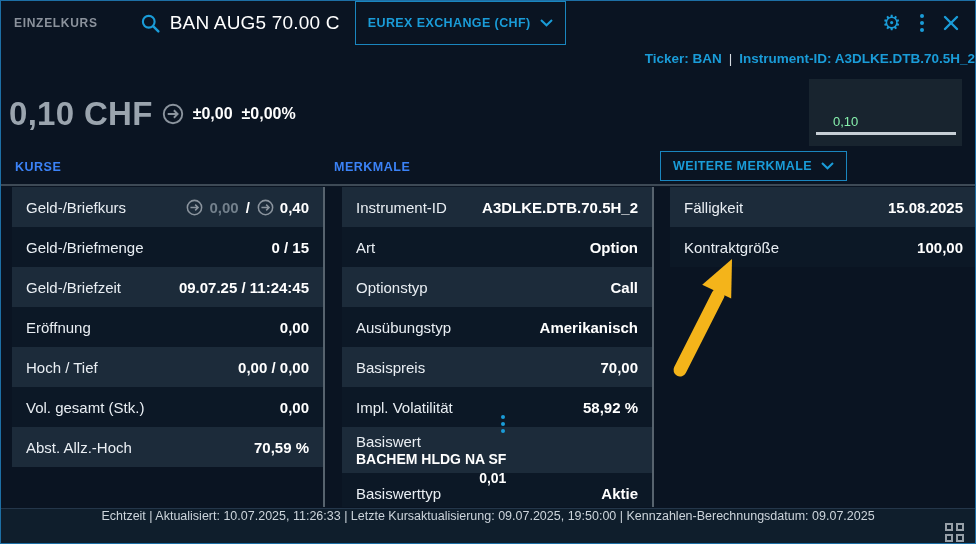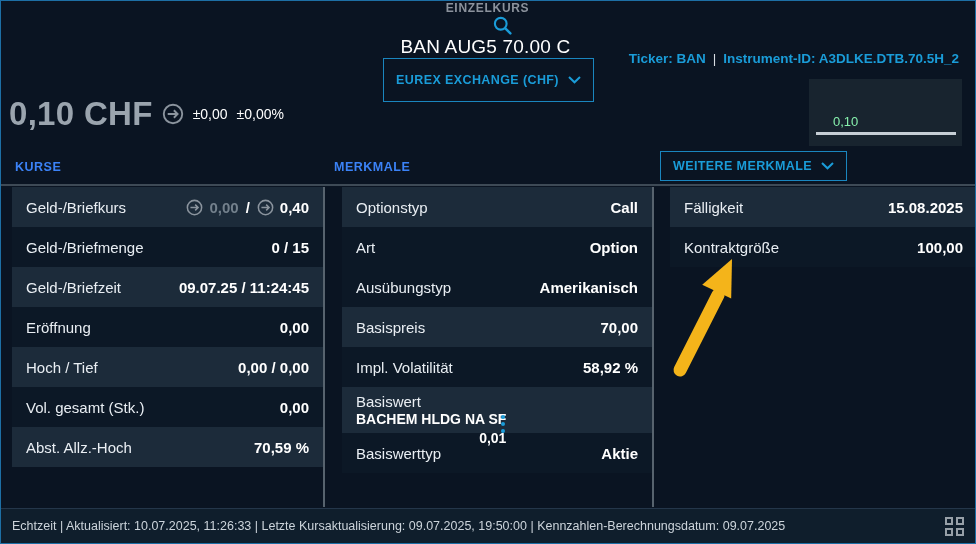--- a/index.html
+++ b/index.html
@@ -3,41 +3,41 @@
 <meta charset="utf-8">
 <style>
   * { margin:0; padding:0; box-sizing:border-box; }
   html,body { background:#05090f; }
   .window {
     position:relative; width:976px; height:544px;
     background:#0a1422; border:1px solid #1d6fa5; overflow:hidden;
     font-family:"Liberation Sans", sans-serif; color:#eef2f6;
   }
   
-  .titlebar { position:absolute; top:0; left:0; right:14px; height:44px; display:flex; align-items:center;flex-direction:column; }
+  .titlebar { position:absolute; top:0; left:0; right:4px; height:44px; display:flex; align-items:center; }
   .app-label { margin-left:13px; color:#8b929c; font-weight:bold; font-size:12px; letter-spacing:.7px; }
   .search-ic { margin-left:42px; color:#1a9cd8; display:flex; }
   .instrument-title { margin-left:9px; font-size:19px; color:#ffffff; letter-spacing:.2px; white-space:nowrap; }
   .pill-btn {
     display:flex; align-items:center; gap:9px; border:1px solid #1a86bf; background:transparent;
     color:#1a9cd8; font-weight:bold; font-size:12.5px; letter-spacing:.4px;
     padding:14px 12px; cursor:pointer; font-family:inherit; white-space:nowrap;
   }
   .exchange-btn { margin-left:15px; }
   .tb-icons { margin-left:auto; margin-right:12px; display:flex; align-items:center; gap:17px; color:#1a9cd8; }
   .gear { font-family:"DejaVu Sans", sans-serif; font-size:21px; line-height:1; cursor:pointer; }
   .kebab { display:flex; flex-direction:column; gap:3px; cursor:pointer; padding:2px; }
   .kebab i { width:4px; height:4px; border-radius:50%; background:#1a9cd8; }
   .close-x { display:flex; cursor:pointer; }
   
-  .meta-line { position:absolute; top:50px; right:16px; font-size:13.5px; font-weight:bold; color:#1a9cd8; display:flex; align-items:center; gap:7px; white-space:nowrap; }
+  .meta-line { position:absolute; top:50px; right:0; font-size:13.5px; font-weight:bold; color:#1a9cd8; display:flex; align-items:center; gap:7px; white-space:nowrap; }
   .meta-sep { color:#d7dde2; font-weight:normal; }
   .price-row { position:absolute; left:8px; top:94px; display:flex; align-items:center; gap:9px; }
   .price-main { font-size:33px; font-weight:bold; color:#9aa4ae; letter-spacing:.3px; }
-  .chg { font-size:14px; font-weight:normal; color:#ffffff; }
+  .chg { font-size:16px; font-weight:bold; color:#ffffff; }
   .circ-ic { color:#8b949e; display:flex; }
   
   .mini-chart { position:absolute; left:808px; top:78px; width:153px; height:67px; background:#18242f; }
   .mc-label { position:absolute; left:24px; bottom:17px; color:#86efac; font-size:13px; }
   .mc-line { position:absolute; left:7px; right:6px; bottom:11px; height:3px; background:#c6ced5; }
   
   .col-head { position:absolute; top:159px; color:#3b82f6; font-weight:bold; font-size:12.5px; letter-spacing:.5px; }
   .head-kurse { left:14px; } .head-merkmale { left:333px; }
   .weitere-btn { position:absolute; left:659px; top:150px; height:29px; }
   .head-rule { position:absolute; top:183px; left:0; right:0; height:2px; background:#3e4a56; }
@@ -56,21 +56,21 @@
   .dim-val { color:#73808c; }
   .slash { color:#ffffff; padding:0 1px; }
   .row-ic { color:#8b949e; display:inline-flex; vertical-align:-3px; }
   
   .dots-handle { position:absolute; left:500px; top:228px; display:flex; flex-direction:column; gap:3px; cursor:pointer; }
   .dots-handle i { width:4px; height:4px; border-radius:50%; background:#1a9cd8; }
   
   .annot-arrow { position:absolute; left:655px; top:245px; z-index:6; }
   
   .statusbar { position:absolute; left:0; right:0; bottom:0; height:35px; background:#0f1e2c; border-top:1px solid #24364a;
-    display:flex; align-items:center; padding:0 11px; font-size:12.5px; color:#ccd4db; }
+    display:flex; align-items:center; padding:0 11px; font-size:12.5px; color:#ccd4db;flex-direction:column; }
   .grid-ic { margin-left:auto; display:grid; grid-template-columns:8px 8px; grid-template-rows:8px 8px; gap:3px; cursor:pointer; }
   .grid-ic i { border:2px solid #97a0a8; }
 </style>
 </head>
 <body>
 
 <div class="window">
 
   <div class="titlebar">
     <span class="app-label">EINZELKURS</span>
@@ -179,26 +179,30 @@
           <span class="t-value">0,00</span>
         </div>
         <div class="t-row light">
           <span class="t-label">Abst. Allz.-Hoch</span>
           <span class="t-value">70,59 %</span>
         </div>
       </div>
     <div class="vdiv vdiv-1"></div>
     <div class="col col-2">
         <div class="t-row light">
+          <span class="t-label">Instrument-ID</span>
+          <span class="t-value">A3DLKE.DTB.70.5H_2</span>
+        </div>
+        <div class="t-row dark">
+          <span class="t-label">Art</span>
+          <span class="t-value">Option</span>
+        </div>
+        <div class="t-row light">
           <span class="t-label">Optionstyp</span>
           <span class="t-value">Call</span>
-        </div>
-        <div class="t-row dark">
-          <span class="t-label">Art</span>
-          <span class="t-value">Option</span>
         </div>
         <div class="t-row dark">
           <span class="t-label">Ausübungstyp</span>
           <span class="t-value">Amerikanisch</span>
         </div>
         <div class="t-row light">
           <span class="t-label">Basispreis</span>
           <span class="t-value">70,00</span>
         </div>
         <div class="t-row dark">

